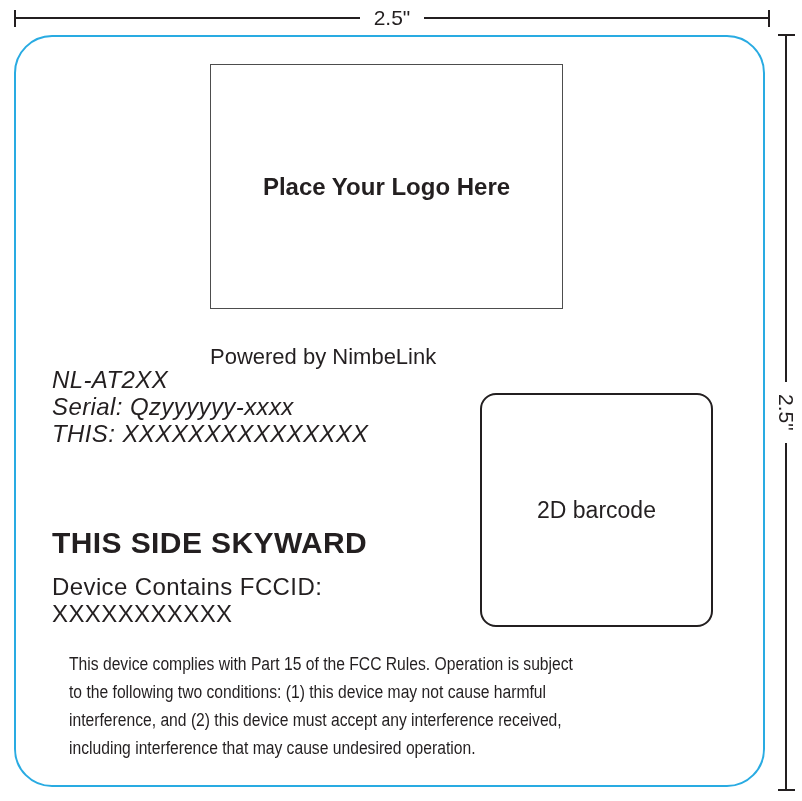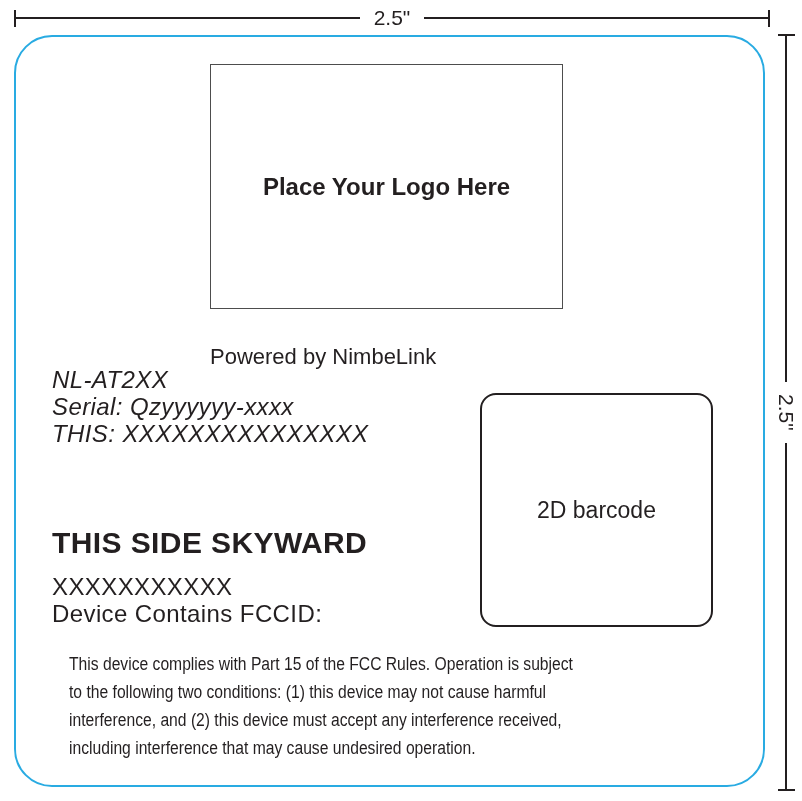--- a/index.html
+++ b/index.html
@@ -75,22 +75,22 @@
 
   <div class="info">
     <div>NL-AT2XX</div>
     <div>Serial: Qzyyyyyy-xxxx</div>
     <div>THIS: XXXXXXXXXXXXXXX</div>
   </div>
 
   <div class="skyward">THIS SIDE SKYWARD</div>
 
   <div class="fccid">
+    <div>Device Contains FCCID:</div>
     <div>XXXXXXXXXXX</div>
-    <div>Device Contains FCCID:</div>
   </div>
 
   <div class="fcc">
     <div class="fcc-line">This device complies with Part 15 of the FCC Rules. Operation is subject</div>
     <div class="fcc-line">to the following two conditions: (1) this device may not cause harmful</div>
     <div class="fcc-line">interference, and (2) this device must accept any interference received,</div>
     <div class="fcc-line">including interference that may cause undesired operation.</div>
   </div>
 
   <div class="barcode-box">

